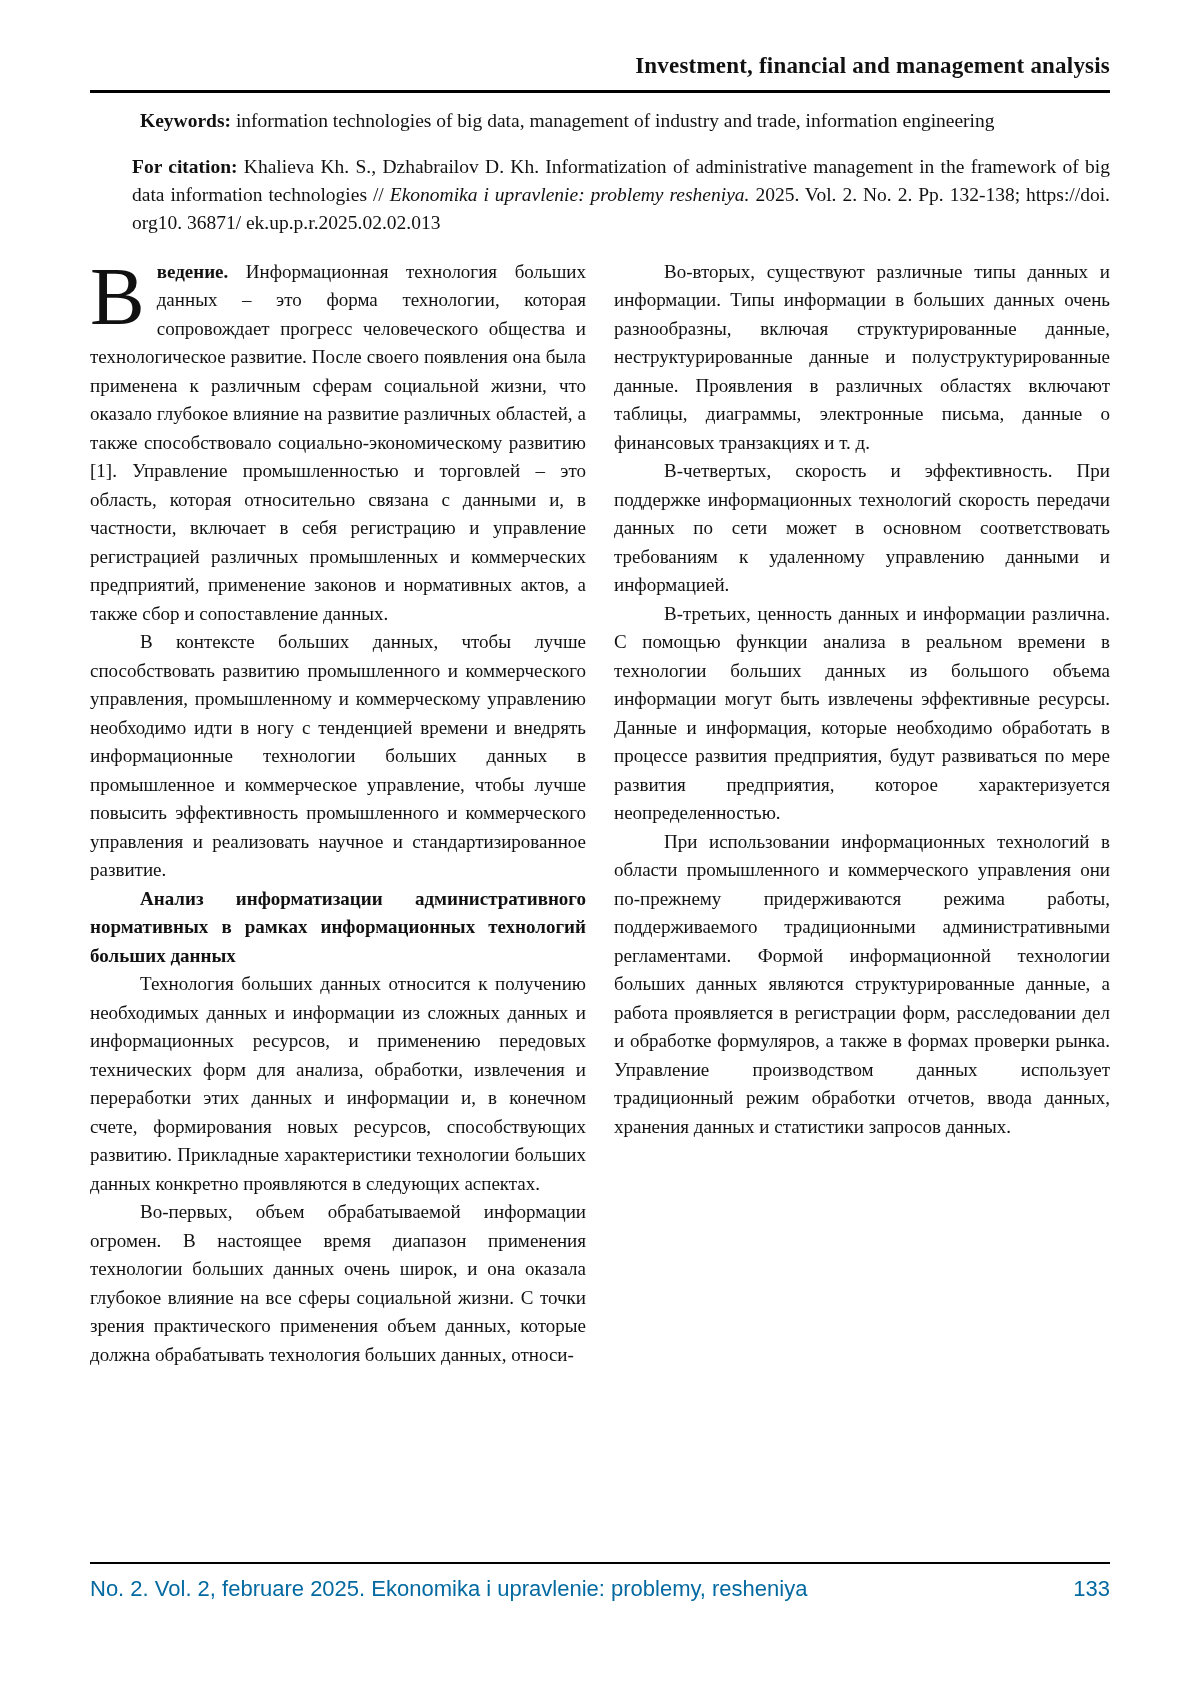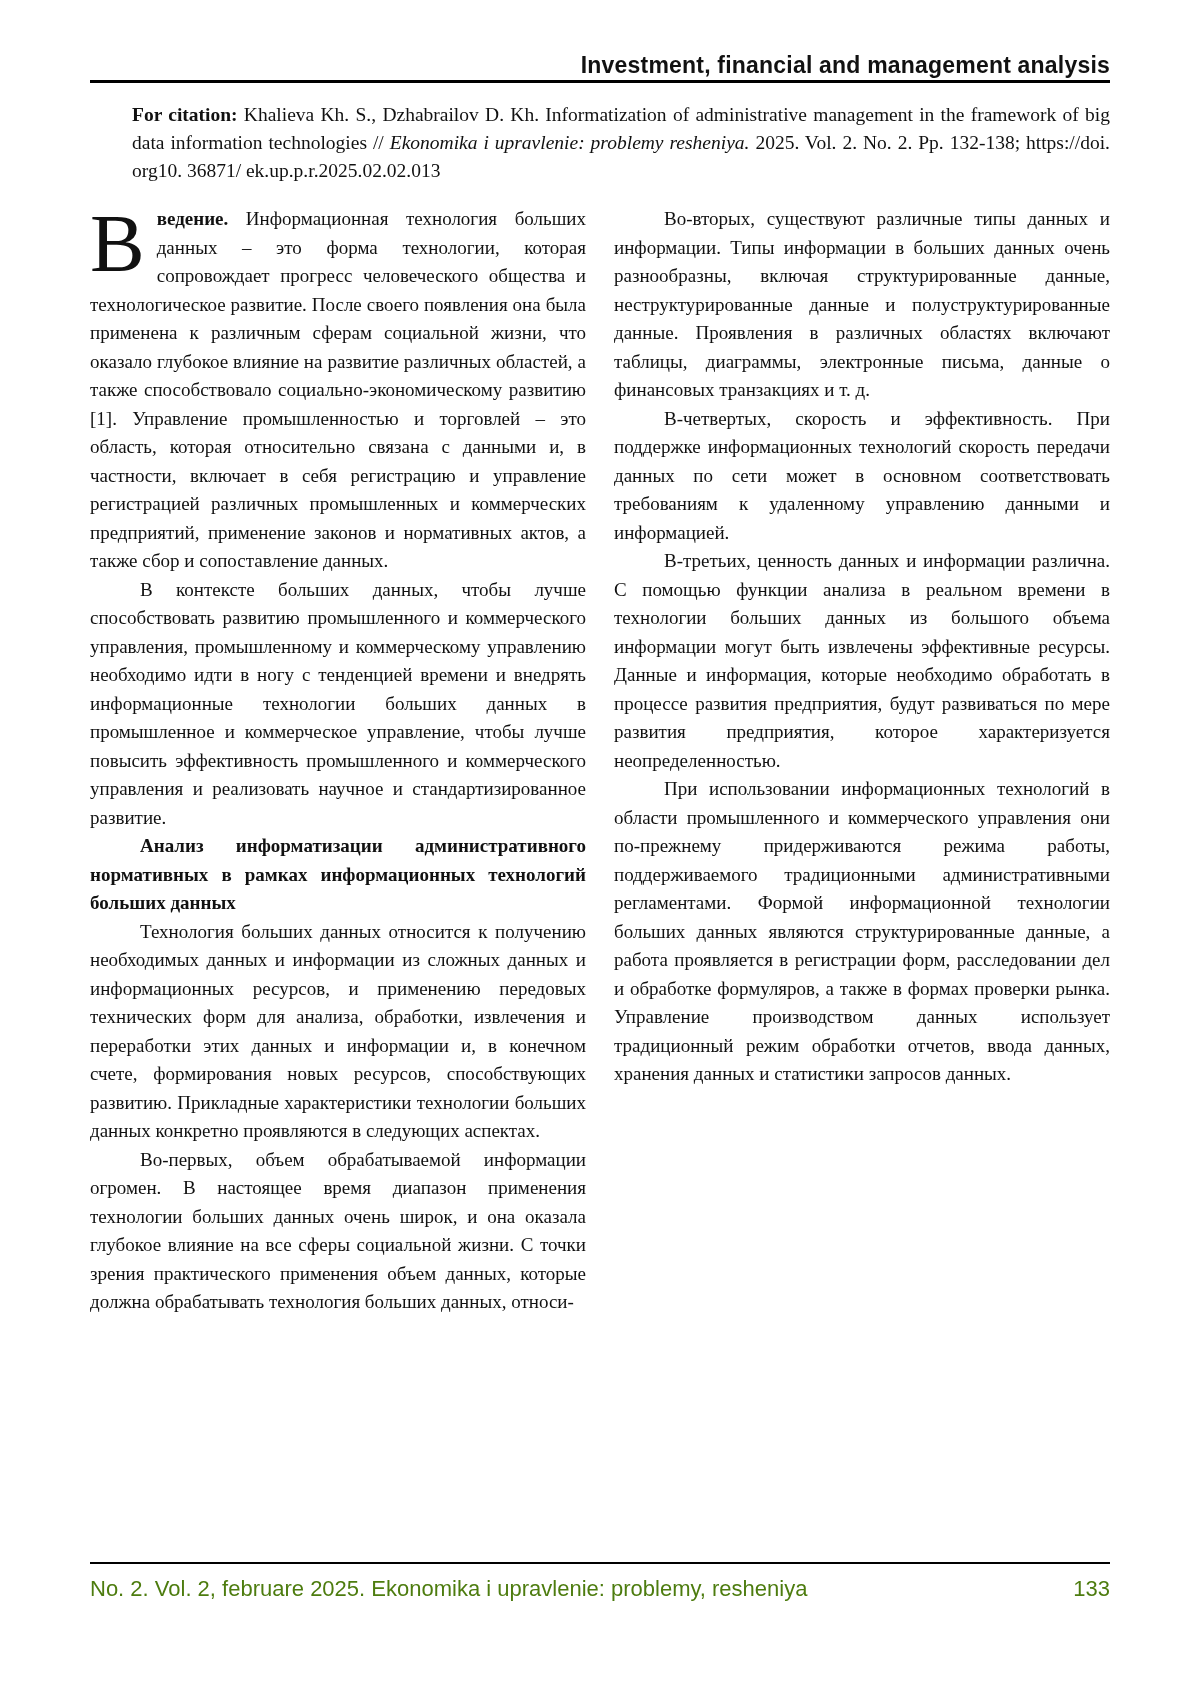--- a/index.html
+++ b/index.html
@@ -11,27 +11,27 @@
     margin: 0 auto;
     background: #ffffff;
     color: #111111;
     box-sizing: border-box;
     padding: 52px 90px 0 90px;
     overflow: hidden;
   }
 
   
   .rh-title {
-    font-family: Liberation Sans, sans-serif;
+    font-family: Liberation Serif, serif;
     font-weight: 700;
     font-size: 23px;
     line-height: 1.2;
     text-align: right;
     letter-spacing: 0.2px;
-    margin: 0 0 0 0;
+    margin: 0 0 10px 0;
   }
   .rh-rule { height: 3px; background: #000000; }
 
   
   .front {
     font-family: "Liberation Serif", serif;
     font-size: 19.5px;
     line-height: 1.45;
     text-align: justify;
   }
@@ -65,36 +65,37 @@
   .lead { font-weight: 700; }
 
   
   .page-footer {
     position: absolute;
     left: 90px;
     right: 90px;
     bottom: 96px;
     font-family: "Liberation Sans", sans-serif;
     font-size: 22px;
-    color: #4d7c0f;
+    color: #0369a1;
   }
   .f-rule { height: 2px; background: #000000; margin-bottom: 12px; }
   .f-row { display: flex; justify-content: space-between; align-items: baseline; }
 </style>
 </head>
 <body>
 
 <div class="page">
 
   <header>
     <div class="rh-title">Investment, financial and management analysis</div>
     <div class="rh-rule"></div>
   </header>
 
   <section class="front">
+    <p class="keywords"><b>Keywords:</b><span> information technologies of big data, management of industry and trade, information engineering</span></p>
     <p class="citation"><b>For citation:</b><span> Khalieva Kh. S., Dzhabrailov D. Kh. Informatization of administrative management in the framework of big data information technologies // </span><i>Ekonomika i upravlenie: problemy resheniya.</i><span> 2025. Vol. 2. No. 2. Pp. 132-138; https://doi. org10. 36871/ ek.up.p.r.2025.02.02.013</span></p>
   </section>
 
   <main class="columns" lang="ru">
     <div class="col">
       <p class="para intro"><span class="dropcap">В</span><b class="lead">ведение.</b><span> Информационная технология больших данных – это форма технологии, которая сопровождает прогресс человеческого общества и технологическое развитие. После своего появления она была применена к различным сферам социальной жизни, что оказало глубокое влияние на развитие различных областей, а также способствовало социально-экономическому развитию [1]. Управление промышленностью и торговлей – это область, которая относительно связана с данными и, в частности, включает в себя регистрацию и управление регистрацией различных промышленных и коммерческих предприятий, применение законов и нормативных актов, а также сбор и сопоставление данных.</span></p>
       <p class="para">В контексте больших данных, чтобы лучше способствовать развитию промышленного и коммерческого управления, промышленному и коммерческому управлению необходимо идти в ногу с тенденцией времени и внедрять информационные технологии больших данных в промышленное и коммерческое управление, чтобы лучше повысить эффективность промышленного и коммерческого управления и реализовать научное и стандартизированное развитие.</p>
       <p class="para bold-head">Анализ информатизации административного нормативных в рамках информационных технологий больших данных</p>
       <p class="para">Технология больших данных относится к получению необходимых данных и информации из сложных данных и информационных ресурсов, и применению передовых технических форм для анализа, обработки, извлечения и переработки этих данных и информации и, в конечном счете, формирования новых ресурсов, способствующих развитию. Прикладные характеристики технологии больших данных конкретно проявляются в следующих аспектах.</p>
       <p class="para">Во-первых, объем обрабатываемой информации огромен. В настоящее время диапазон применения технологии больших данных очень широк, и она оказала глубокое влияние на все сферы социальной жизни. С точки зрения практического применения объем данных, которые должна обрабатывать технология больших данных, относи-</p>

